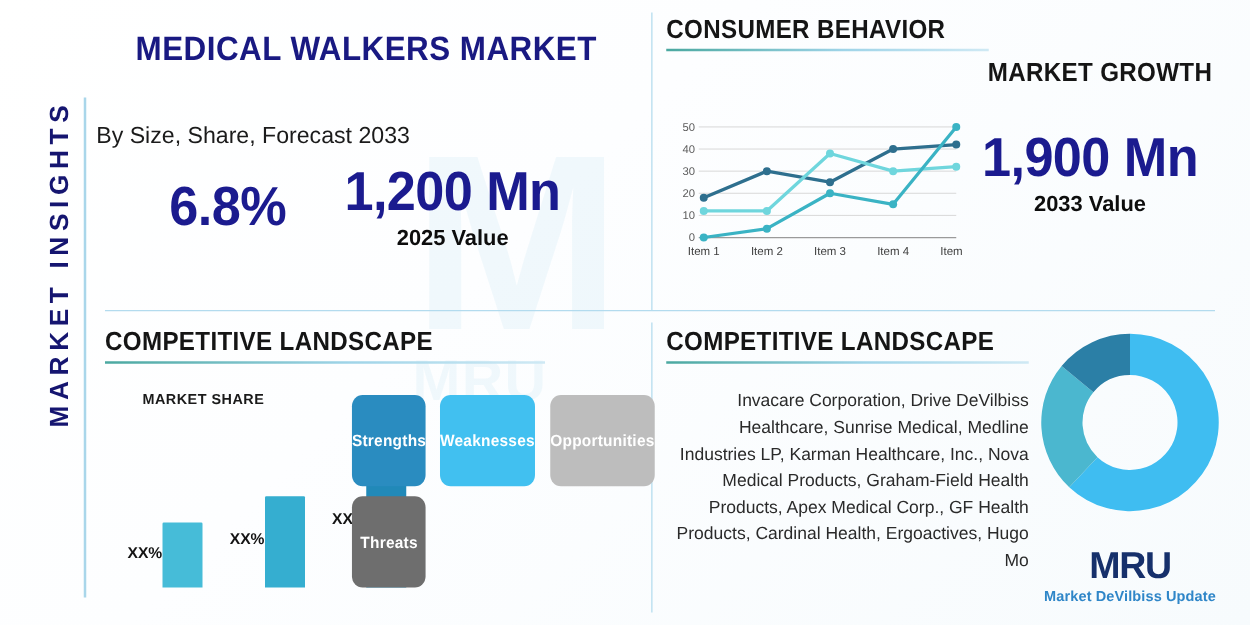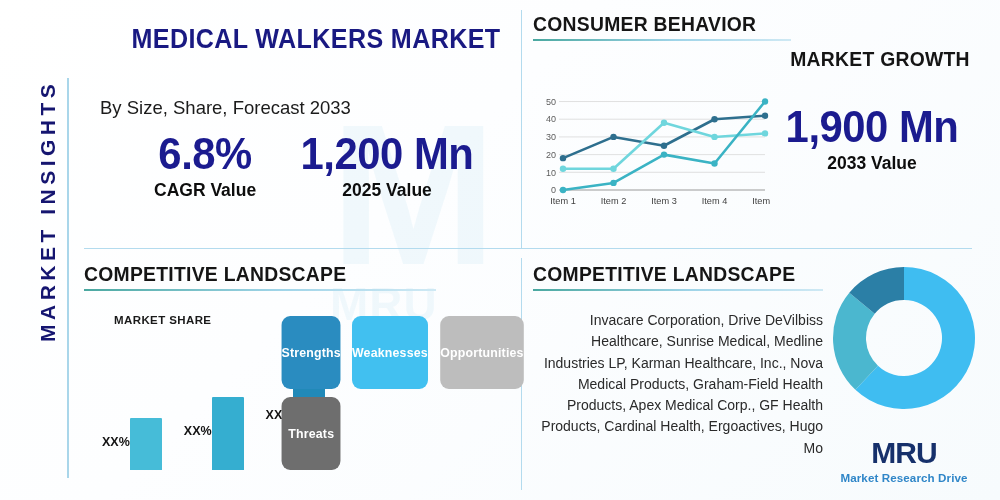--- a/index.html
+++ b/index.html
@@ -92,21 +92,21 @@
     font-weight: 700;
     letter-spacing: 4.5px;
     color: #151570;
     z-index: 2;
     white-space: nowrap;
   }
 
   
   .q-tl {
     position: absolute;
-    left: 100px; top: 12px;
+    left: 77px; top: 12px;
     width: 432px; height: 232px;
     z-index: 2;
   }
   .main-title {
     font-size: 27px;
     font-weight: 700;
     color: #191982;
     letter-spacing: 0.4px;
     text-align: center;
     font-stretch: condensed;
@@ -327,21 +327,20 @@
   <div class="divider-vert-mid-bot"></div>
 
   <div class="side-label">MARKET INSIGHTS</div>
 
   <div class="q-tl">
     <div class="main-title">MEDICAL WALKERS MARKET</div>
     <div class="subtitle">By Size, Share, Forecast 2033</div>
     <div class="stat-row">
       <div class="stat-block">
         <div class="stat-value">6.8%</div>
-        <div class="stat-label">CAGR Value</div>
       </div>
       <div class="stat-block">
         <div class="stat-value">1,200 Mn</div>
         <div class="stat-label">2025 Value</div>
       </div>
     </div>
   </div>
 
   <div class="q-tr">
     <div style="width:258px;">
@@ -437,18 +436,18 @@
     <div class="company-text">Invacare Corporation, Drive DeVilbiss Healthcare, Sunrise Medical, Medline Industries LP, Karman Healthcare, Inc., Nova Medical Products, Graham-Field Health Products, Apex Medical Corp., GF Health Products, Cardinal Health, Ergoactives, Hugo Mo</div>
 
     <div class="donut-wrap">
       <svg class="donut" id="donut-svg" width="148" height="148" viewBox="0 0 148 148">
           <path d="M 74 3 A 71 71 0 1 1 25.397155479063123 125.75677254692025 L 47.98720997470984 101.70080784201365 A 38 38 0 1 0 74 36 Z" fill="#3fbdf1"></path>
           <path d="M 25.397155479063123 125.75677254692025 A 71 71 0 0 1 19.293559762918925 28.742896727843082 L 44.72049677451999 49.777888389549815 A 38 38 0 0 0 47.98720997470984 101.70080784201365 Z" fill="#4bb7cf"></path>
           <path d="M 19.293559762918925 28.742896727843082 A 71 71 0 0 1 73.99999999999999 3 L 74 36 A 38 38 0 0 0 44.72049677451999 49.777888389549815 Z" fill="#2b7fa6"></path>
         </svg>
       <div class="logo">
         <span class="logo-mark">MR</span><span class="logo-mark u-accent">U</span>
-        <div class="logo-tag">Market Research Drive</div>
+        <div class="logo-tag">Market DeVilbiss Update</div>
       </div>
     </div>
   </div>
 
 </div>
 
 </body></html>

